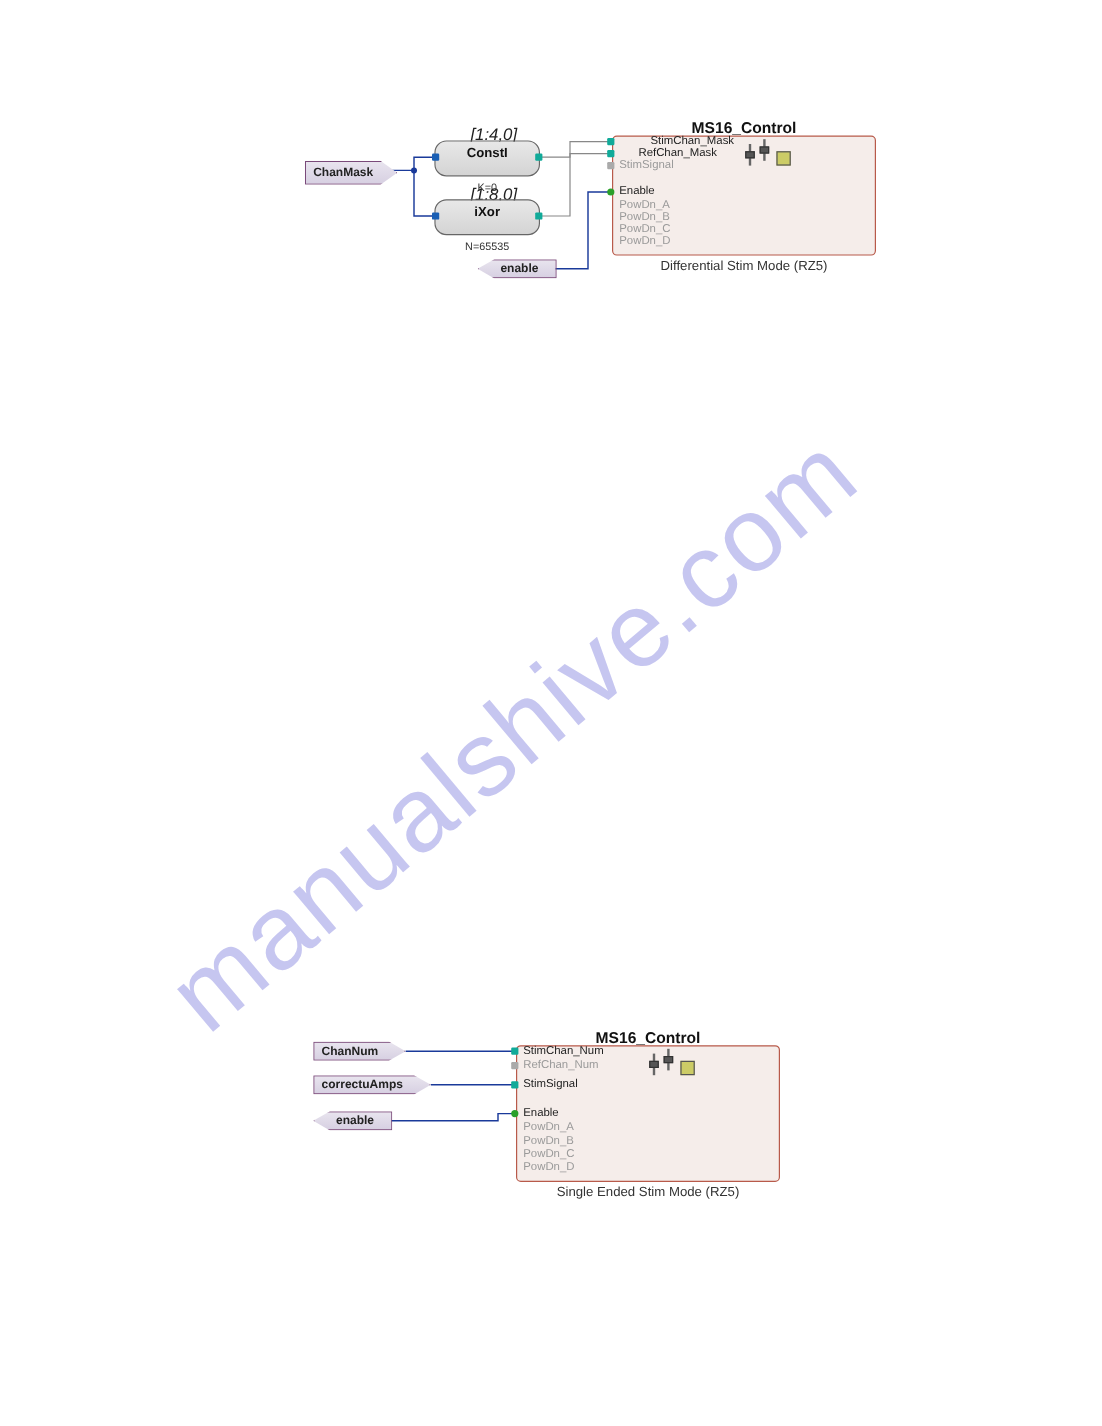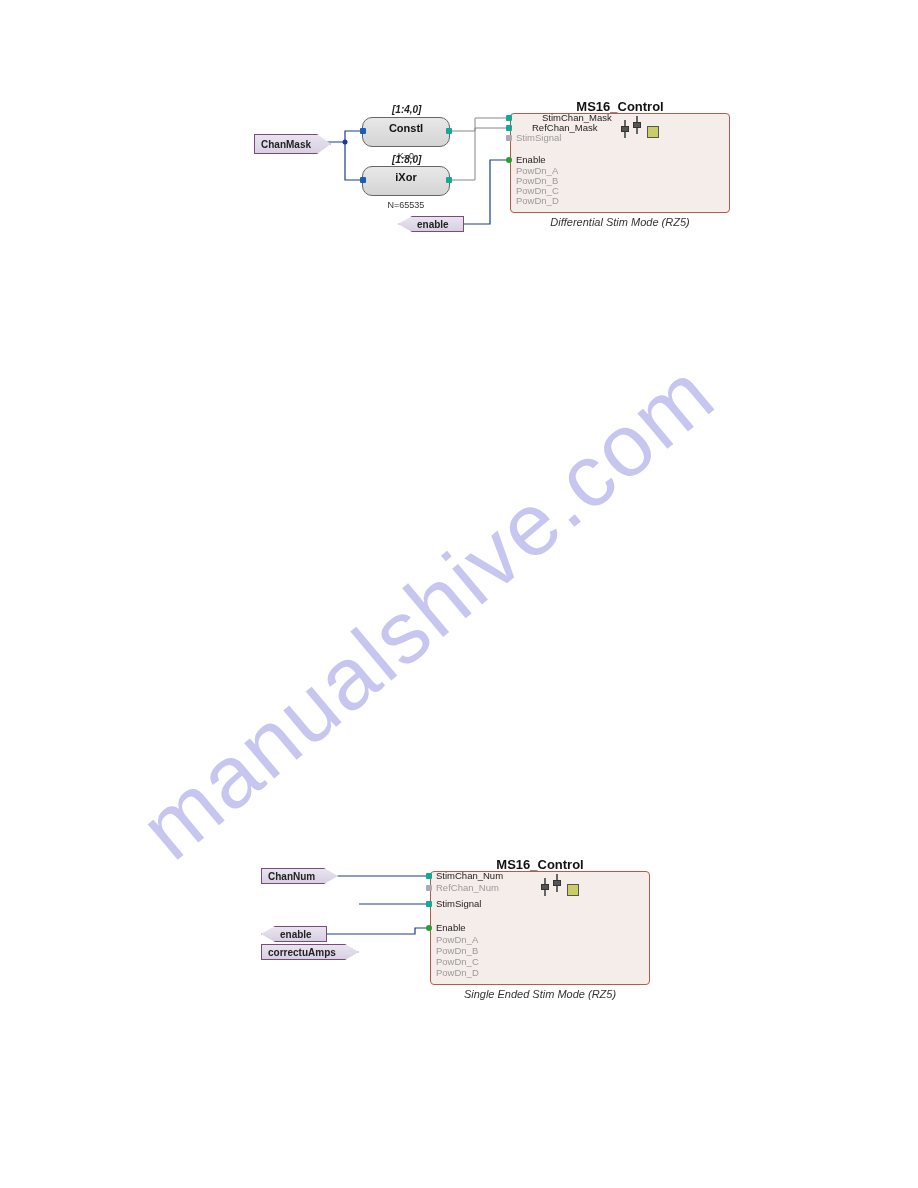--- a/index.html
+++ b/index.html
@@ -46,23 +46,23 @@
   }
   .block .subtext {
     font-size: 9px;
     font-weight: normal;
     color: #333;
     margin-top: 17px;
   }
 
   .range-label {
     position: absolute;
-    font-size: 10px;
+    font-size: 14px;
     font-style: italic;
-    font-weight: bold;
+    font-weight: normal;
     color: #222;
   }
 
   .ms16-box {
     position: absolute;
     background: #f5edea;
     border: 1px solid #b85a4a;
     border-radius: 4px;
     box-sizing: border-box;
   }
@@ -70,21 +70,20 @@
     position: absolute;
     font-size: 13px;
     font-weight: bold;
     color: #111;
     width: 220px;
     text-align: center;
   }
   .ms16-caption {
     position: absolute;
     font-size: 11px;
-    font-style: italic;
     color: #333;
     width: 220px;
     text-align: center;
   }
   .port-label {
     position: absolute;
     font-size: 9.5px;
     color: #222;
   }
   .port-label.grey { color: #9a9a9a; }
@@ -199,21 +198,21 @@
 <span class="port-label grey" style="left:516px; top:165px;">PowDn_A</span>
 <span class="port-label grey" style="left:516px; top:175px;">PowDn_B</span>
 <span class="port-label grey" style="left:516px; top:185px;">PowDn_C</span>
 <span class="port-label grey" style="left:516px; top:195px;">PowDn_D</span>
 
 <div class="ms16-caption" style="left:510px; top:216px;">Differential Stim Mode (RZ5)</div>
 
 <div class="tag" style="left:261px; top:868px; width:77px; height:16px;">
   <span>ChanNum</span>
 </div>
-<div class="tag" style="left:261px; top:896px; width:98px; height:16px;margin-top:48px;">
+<div class="tag" style="left:261px; top:896px; width:98px; height:16px;">
   <span>correctuAmps</span>
 </div>
 <div class="tag rev" style="left:261px; top:926px; width:66px; height:16px;">
   <span style="font-weight:bold;">enable</span>
 </div>
 
 <div class="ms16-title" style="left:430px; top:857px;">MS16_Control</div>
 <div class="ms16-box" style="left:430px; top:871px; width:220px; height:114px;">
   <div class="slider-icon" style="left:110px; top:6px;"></div>
   <div class="slider-icon" style="left:122px; top:2px;"></div>

